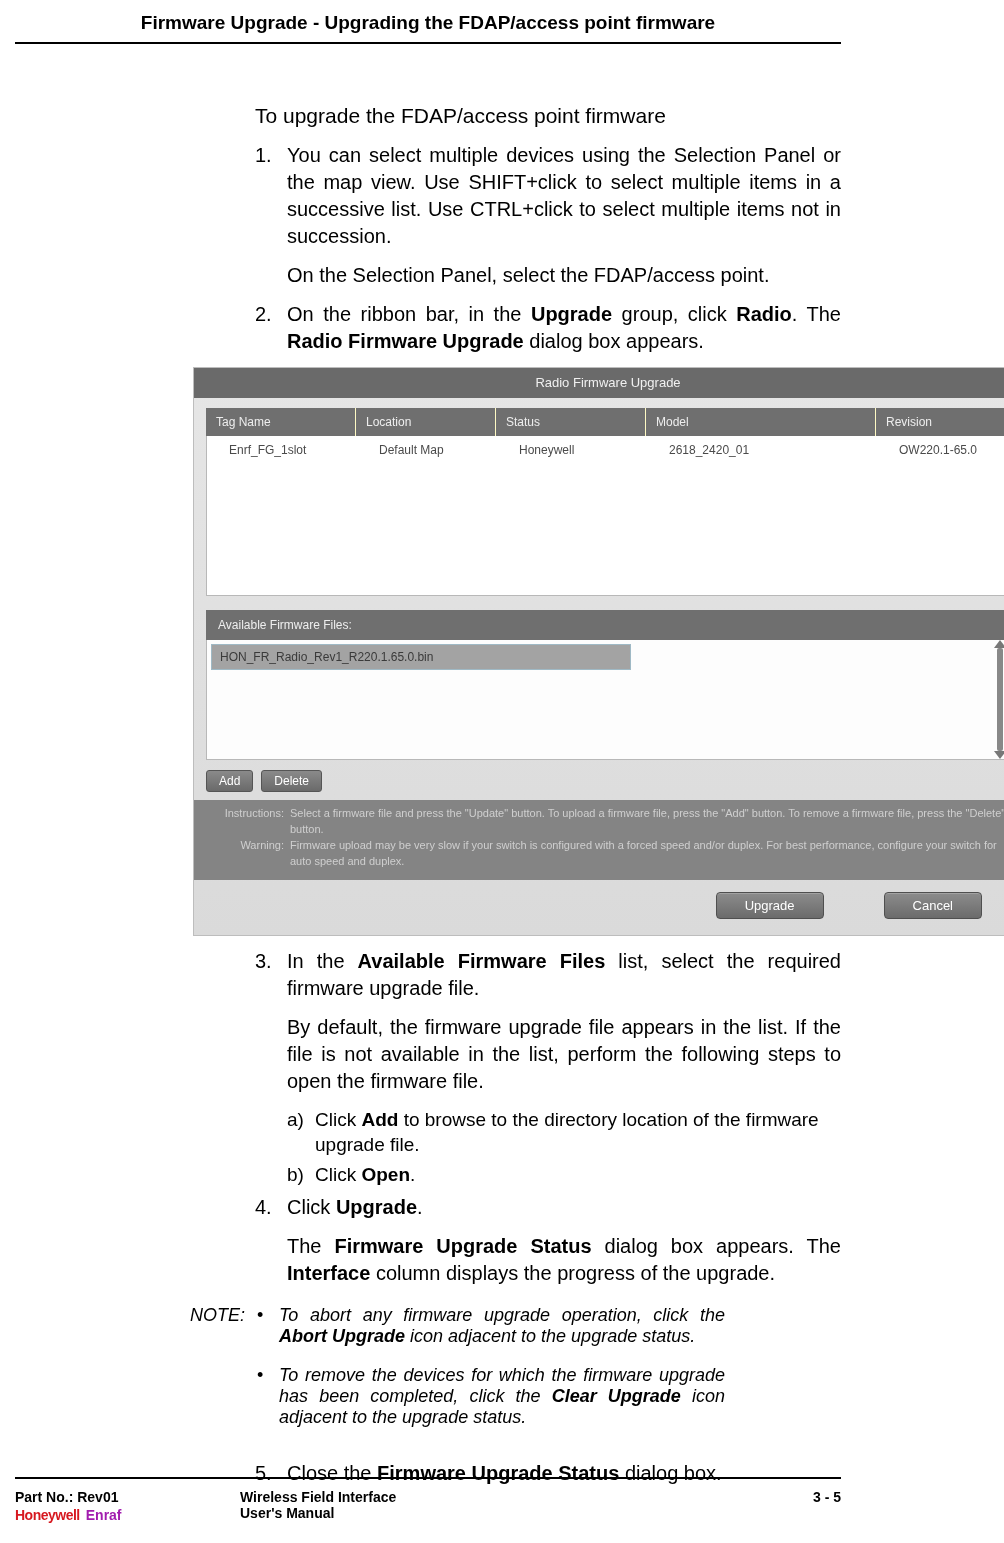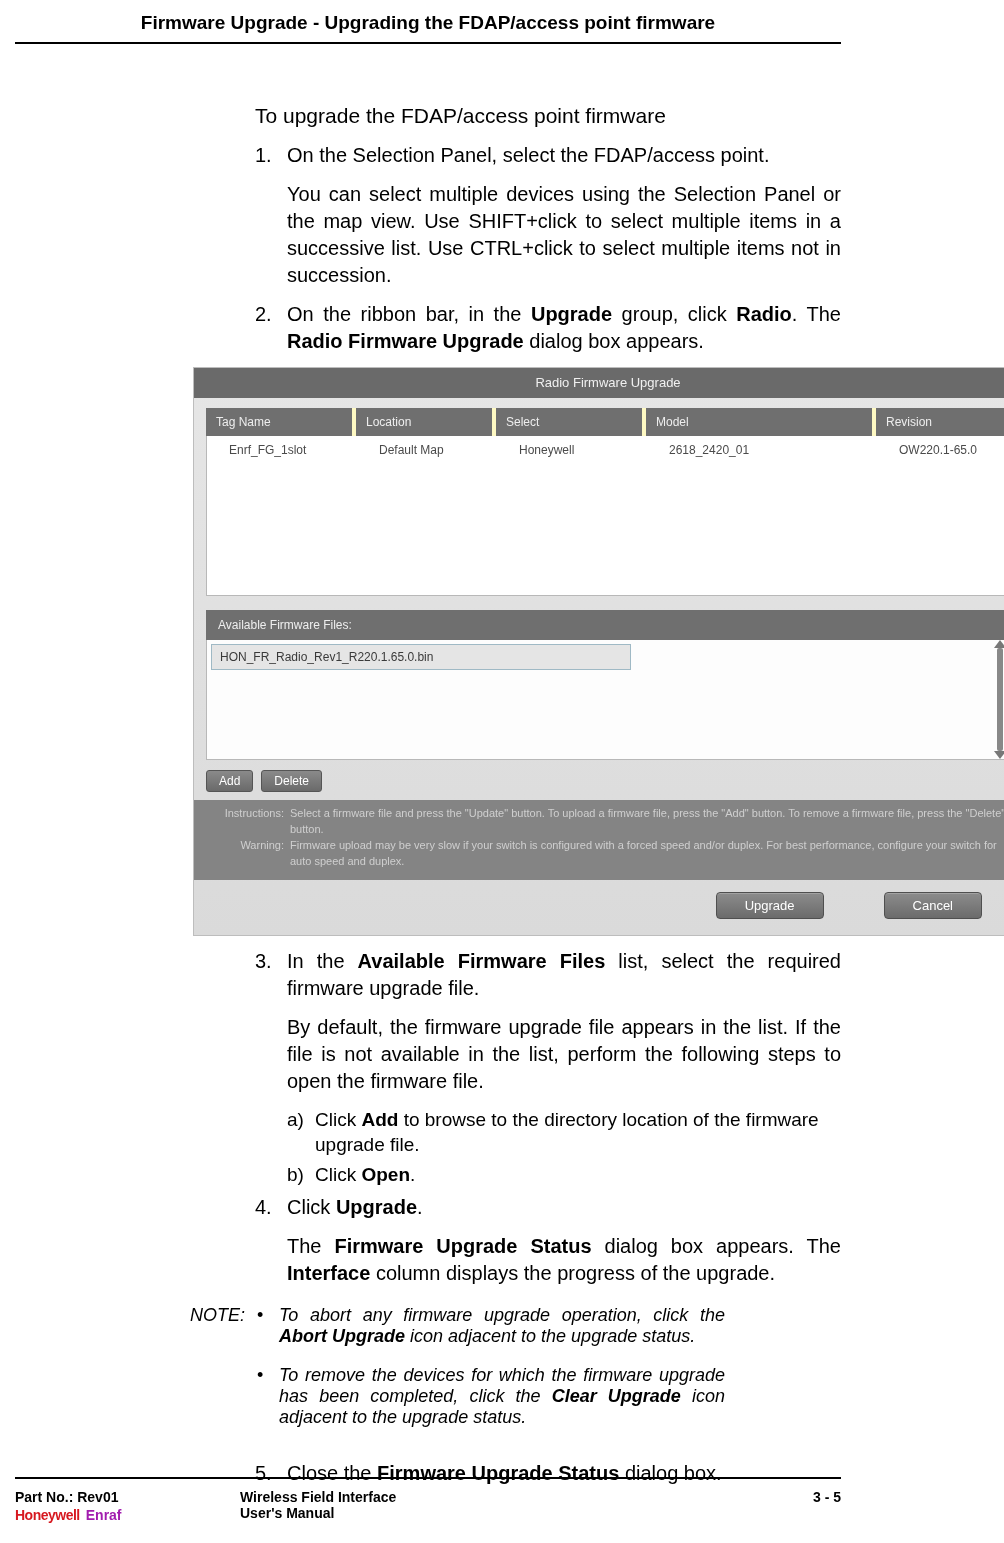--- a/index.html
+++ b/index.html
@@ -17,33 +17,33 @@
   ol.sub-alpha > li { position: relative; padding-left: 28px; margin-bottom: 4px; }
   ol.sub-alpha > li > .lbl { position: absolute; left: 0; top: 0; }
   .bold { font-weight: bold; }
   
   .dialog-wrap { margin-left: -94px; margin-top: 6px; margin-bottom: 12px; }
   .dialog { width: 830px; background: linear-gradient(#e6e6e6,#dadada); border: 1px solid #bdbdbd; font-family: Verdana, Arial, sans-serif; font-size: 12px; color: #3a3a3a; }
   .dialog-title { background: #6a6a6a; color: #f0f0f0; text-align: center; padding: 6px 0; position: relative; font-size: 13px; }
   .dialog-close { position: absolute; right: 10px; top: 4px; color: #bbb; font-size: 14px; }
   .dialog-inner { padding: 10px 12px 14px 12px; }
   .grid-head { display: flex; background: #6f6f6f; color: #eee; font-size: 12px; }
-  .grid-head > div { padding: 6px 10px; border-right: 4px solid #fef9c3; }
+  .grid-head > div { padding: 6px 10px; border-right: 1px solid #fef9c3; }
   .col-tag { width: 150px; }
   .col-loc { width: 140px; }
   .col-ven { width: 150px; }
   .col-mod { width: 230px; }
   .col-rev { flex: 1; border-right: none !important; }
   .grid-body { background: #fff; height: 160px; border: 1px solid #b8b8b8; border-top: none; overflow: hidden; }
   .grid-row { display: flex; font-size: 12px; color: #4a4a4a; }
   .grid-row > div { padding: 6px 22px; }
   .avail-label { background: #6f6f6f; color: #eee; padding: 7px 12px; margin-top: 14px; font-size: 12px; }
   .avail-area { background: #fdfdfd; border: 1px solid #b8b8b8; border-top: none; height: 120px; padding: 4px; position: relative; display:flex; }
   .avail-list { flex:1; }
-  .avail-item { background: #e5e5e5; border: 1px solid #9fb9c5; padding: 4px 8px; font-size: 12px; color: #3a3a3a; width: 420px; }
+  .avail-item { background: #a3a3a3; border: 1px solid #9fb9c5; padding: 4px 8px; font-size: 12px; color: #3a3a3a; width: 420px; }
   .avail-scroll { width: 6px; background: linear-gradient(#888,#888); position: absolute; right: 6px; top: 8px; bottom: 8px; border-radius:2px; }
   .avail-scroll:before, .avail-scroll:after { content:""; position:absolute; left:-3px; width:0; height:0; border-left:6px solid transparent; border-right:6px solid transparent; }
   .avail-scroll:before { top:-8px; border-bottom:8px solid #777; }
   .avail-scroll:after { bottom:-8px; border-top:8px solid #777; }
   .btn-row { margin-top: 10px; display: flex; gap: 8px; }
   .btn { background: linear-gradient(#8a8a8a,#6a6a6a); color: #fff; border: 1px solid #555; border-radius: 3px; padding: 3px 12px; font-size: 12px; cursor: pointer; }
   .instr { font-size: 11px; color: #cfcfcf; background:#848484; padding: 6px 10px 10px 10px; margin: 8px -12px -14px -12px; line-height:1.45; }
   .instr-row { display:flex; }
   .instr-l { width: 86px; text-align: right; padding-right:6px; }
   .instr-t { flex:1; }
@@ -74,41 +74,41 @@
 <div class="page">
   <div class="header">Firmware Upgrade - Upgrading the FDAP/access point firmware</div>
   <hr class="header-rule">
 
   <div class="content">
     <div class="section-heading">To upgrade the FDAP/access point firmware</div>
 
     <ol class="main-list">
       <li>
         <span class="num">1.</span>
+        <p>You can select multiple devices using the Selection Panel or the map view. Use SHIFT+click to select multiple items in a successive list. Use CTRL+click to select multiple items not in succession.</p>
         <p>On the Selection Panel, select the FDAP/access point.</p>
-        <p>You can select multiple devices using the Selection Panel or the map view. Use SHIFT+click to select multiple items in a successive list. Use CTRL+click to select multiple items not in succession.</p>
       </li>
 
       <li>
         <span class="num">2.</span>
         <p>
           <span>On the ribbon bar, in the </span><span class="bold">Upgrade</span><span> group, click </span><span class="bold">Radio</span><span>. The </span><span class="bold">Radio Firmware Upgrade</span><span> dialog box appears.</span>
         </p>
 
         <div class="dialog-wrap">
           <div class="dialog">
             <div class="dialog-title">
               <span>Radio Firmware Upgrade</span>
               <span class="dialog-close">×</span>
             </div>
             <div class="dialog-inner">
               <div class="grid-head">
                 <div class="col-tag">Tag Name</div>
                 <div class="col-loc">Location</div>
-                <div class="col-ven">Select</div>
+                <div class="col-ven">Status</div>
                 <div class="col-mod">Model</div>
                 <div class="col-rev">Revision</div>
               </div>
               <div class="grid-body">
                 <div class="grid-row">
                   <div class="col-tag">Enrf_FG_1slot</div>
                   <div class="col-loc">Default Map</div>
                   <div class="col-ven">Honeywell</div>
                   <div class="col-mod">2618_2420_01</div>
                   <div class="col-rev">OW220.1-65.0</div>

